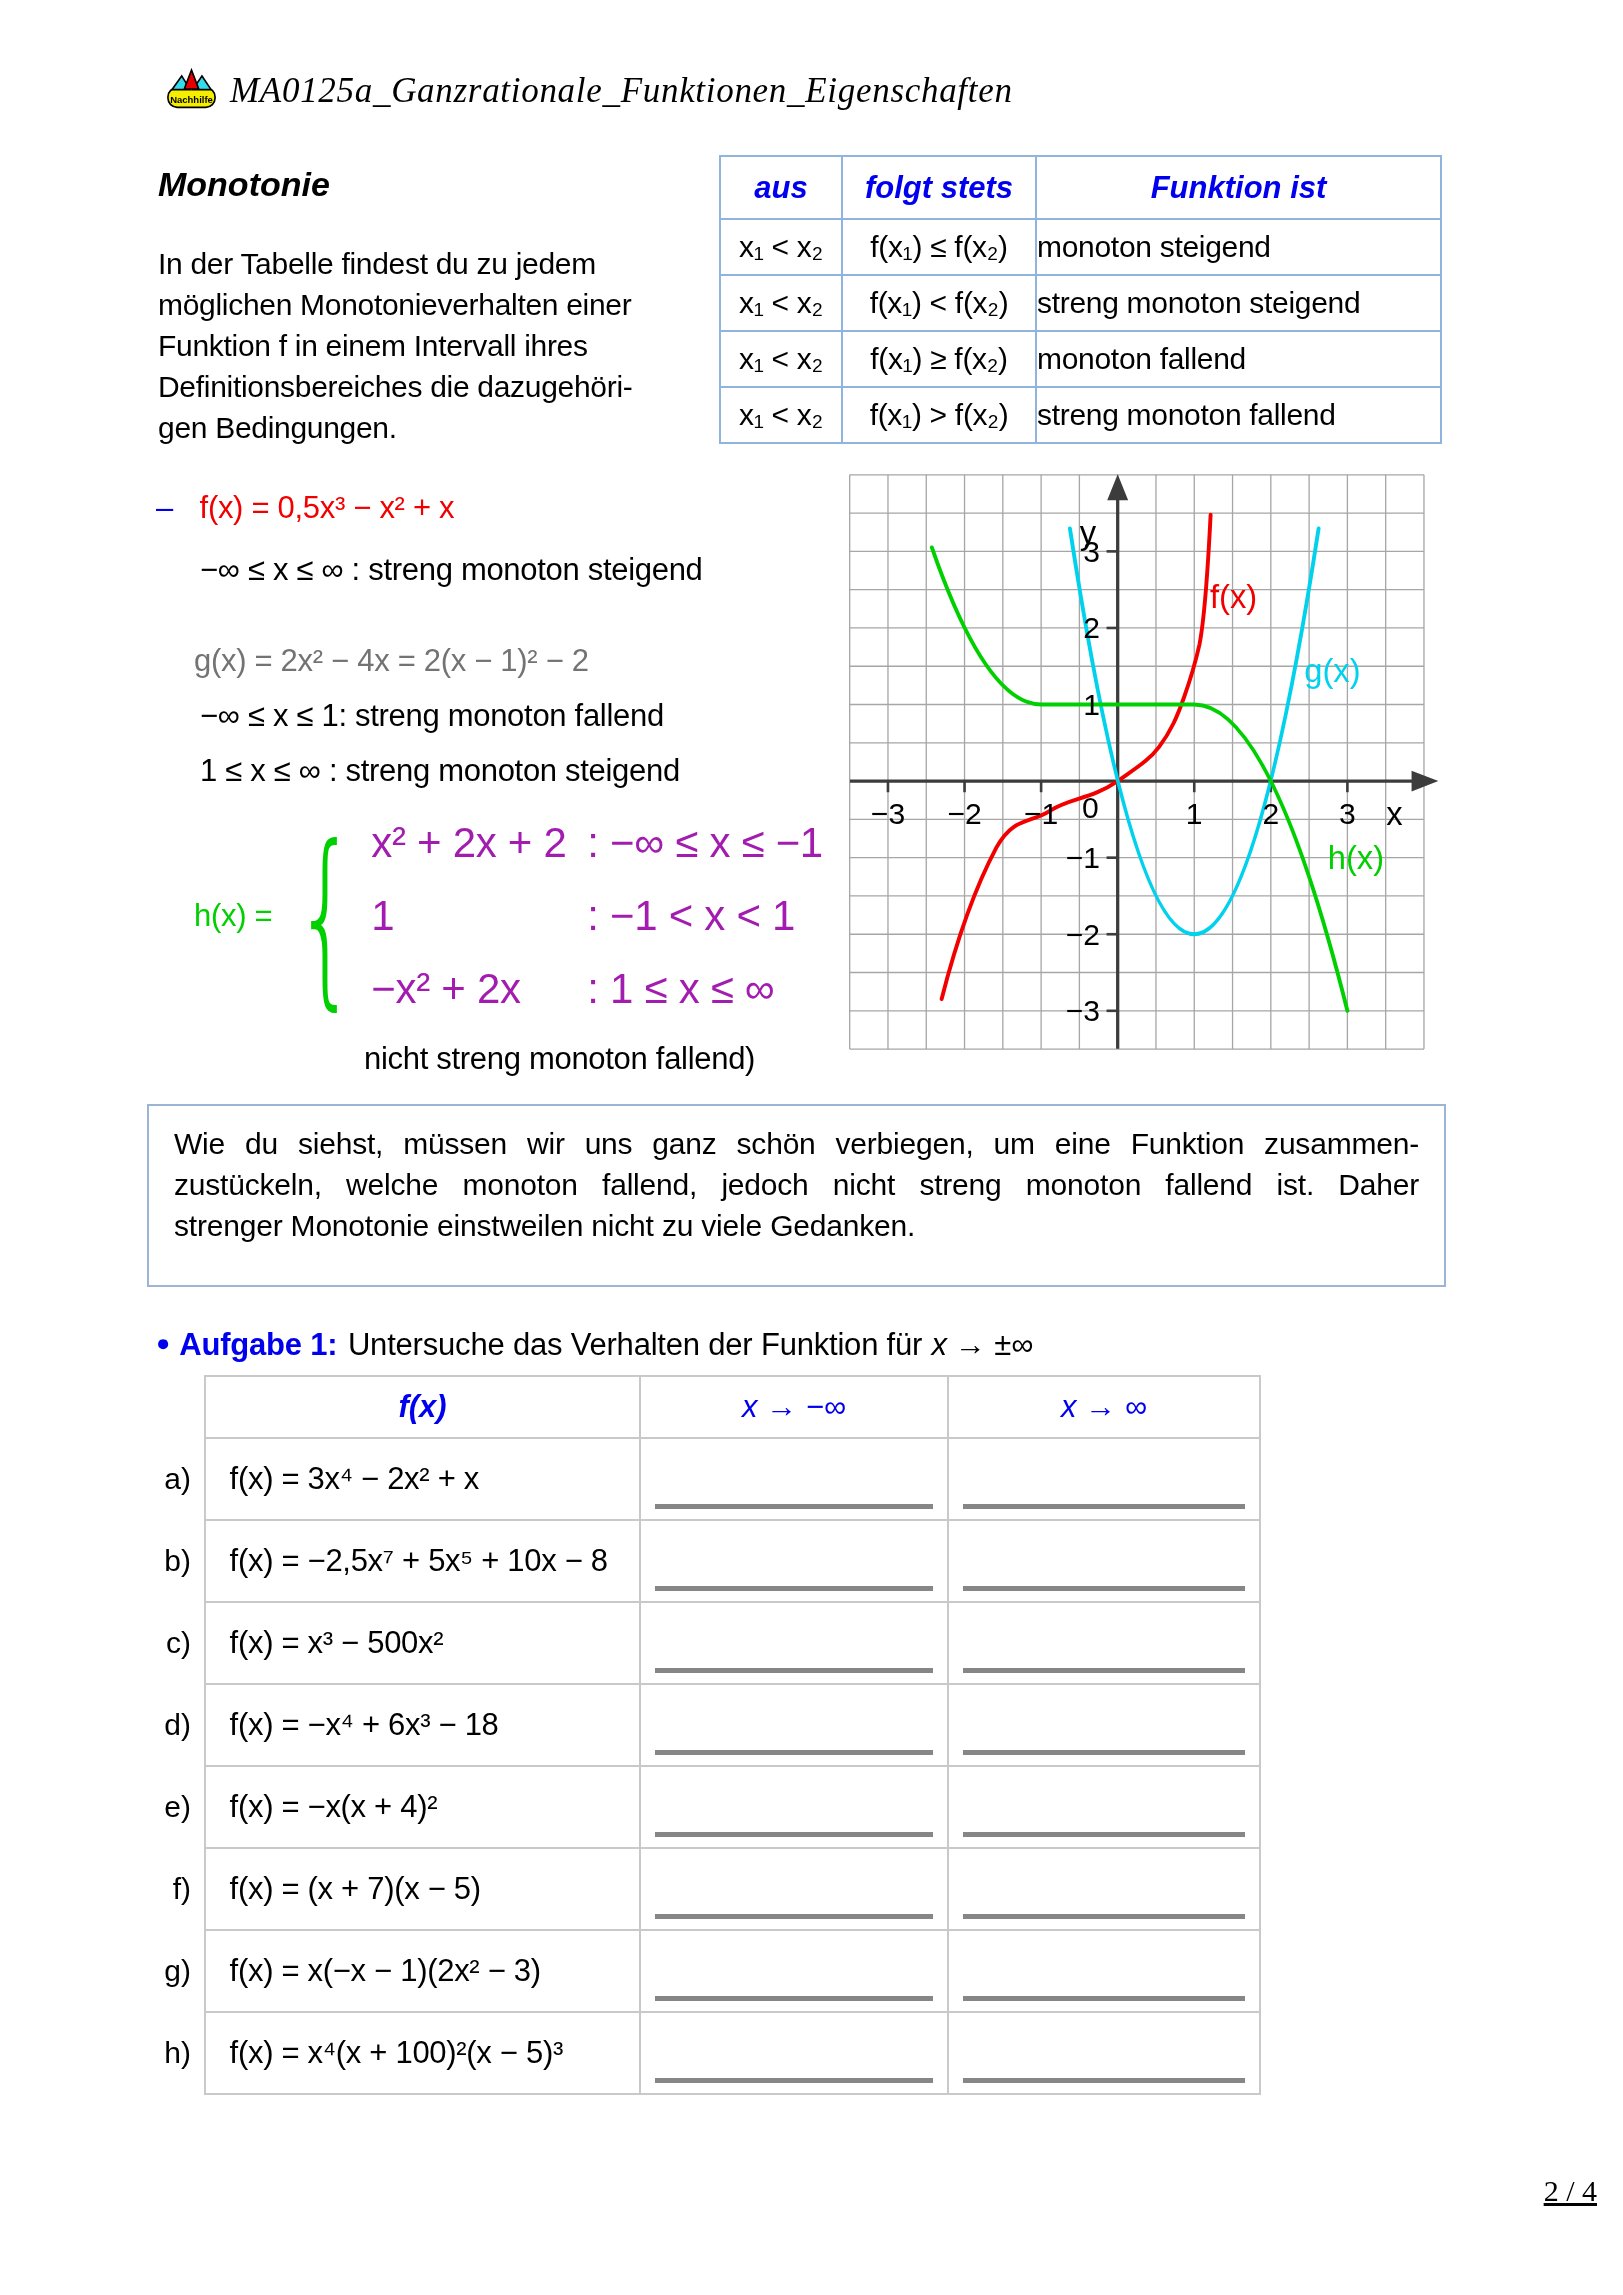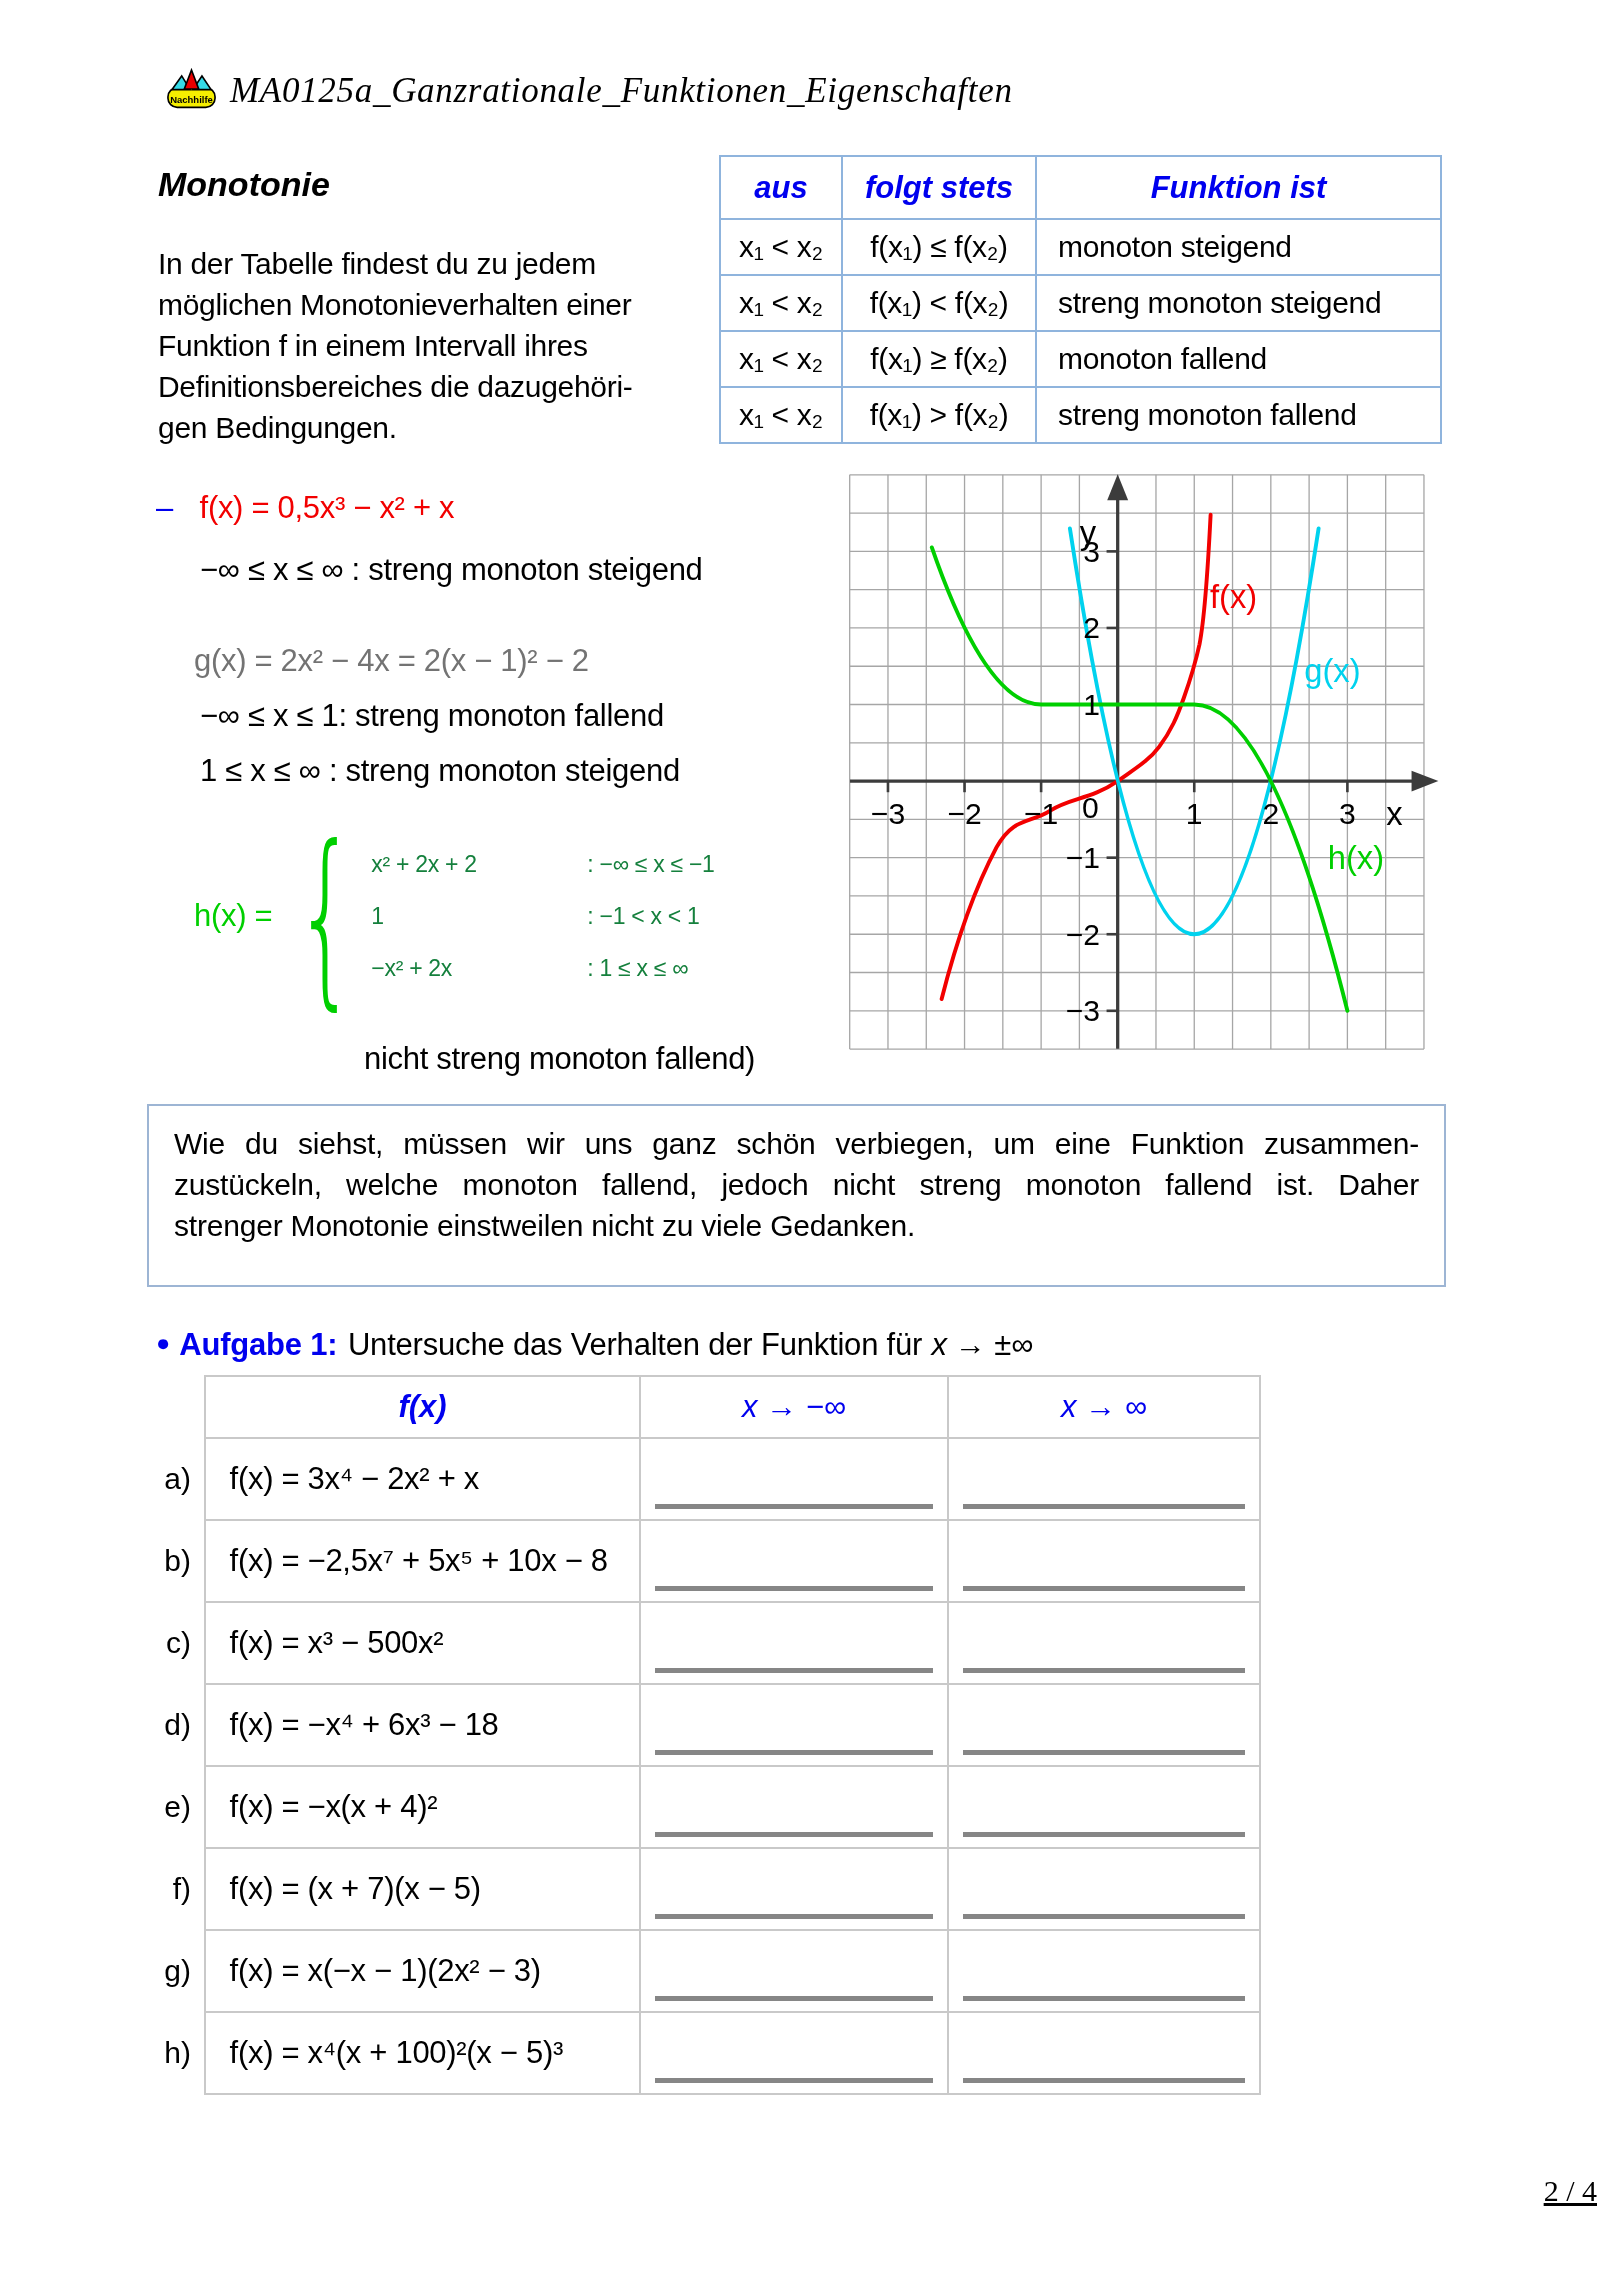--- a/index.html
+++ b/index.html
@@ -21,28 +21,28 @@
   .mathline { font-size:31px; letter-spacing:-0.3px; white-space:nowrap; }
   .red { color:#f20000; } .cyan { color:#737373; } .green { color:#00cf00; } .blue { color:#0000ee; }
 
   
   table.mono { border-collapse:collapse; table-layout:fixed; }
   table.mono td, table.mono th { border:2px solid #8fb4dd; font-weight:normal; }
   table.mono th { color:#0000ee; font-style:italic; font-weight:600; font-size:31px; height:63px; text-align:center; }
   table.mono td { font-size:30px; height:56px; letter-spacing:-0.3px; }
   table.mono td.c0 { text-align:center; }
   table.mono td.c1 { text-align:center; }
-  table.mono td.c2 { text-align:left; padding-left:21px; }
+  table.mono td.c2 { text-align:left; }
 
   
   .hwrap { display:flex; align-items:center; }
   .hbrace { color:#00cf00; font-family:"DejaVu Sans",sans-serif; font-size:131px; font-weight:200;
     transform:scale(0.75,1.45); transform-origin:center; margin:0 3.9px 0 11.8px; }
   .hlines { display:flex; flex-direction:column; gap:25px; }
-  .hrow { display:flex; font-size:23px; color:#15803d; letter-spacing:-0.3px; }
+  .hrow { display:flex; font-size:42px; color:#a21caf; letter-spacing:-0.3px; }
   .hrow .expr { width:216px; }
 
   
   .infobox { border:2px solid #9db5d4; padding:17px 25px 13px 25px; }
   .infobox .jl { font-size:30px; line-height:41px; letter-spacing:-0.2px;
     text-align:justify; text-align-last:justify; }
   .infobox .jl.last { text-align:left; text-align-last:left; }
 
   
   .aufgabe { font-size:31px; letter-spacing:-0.2px; }

